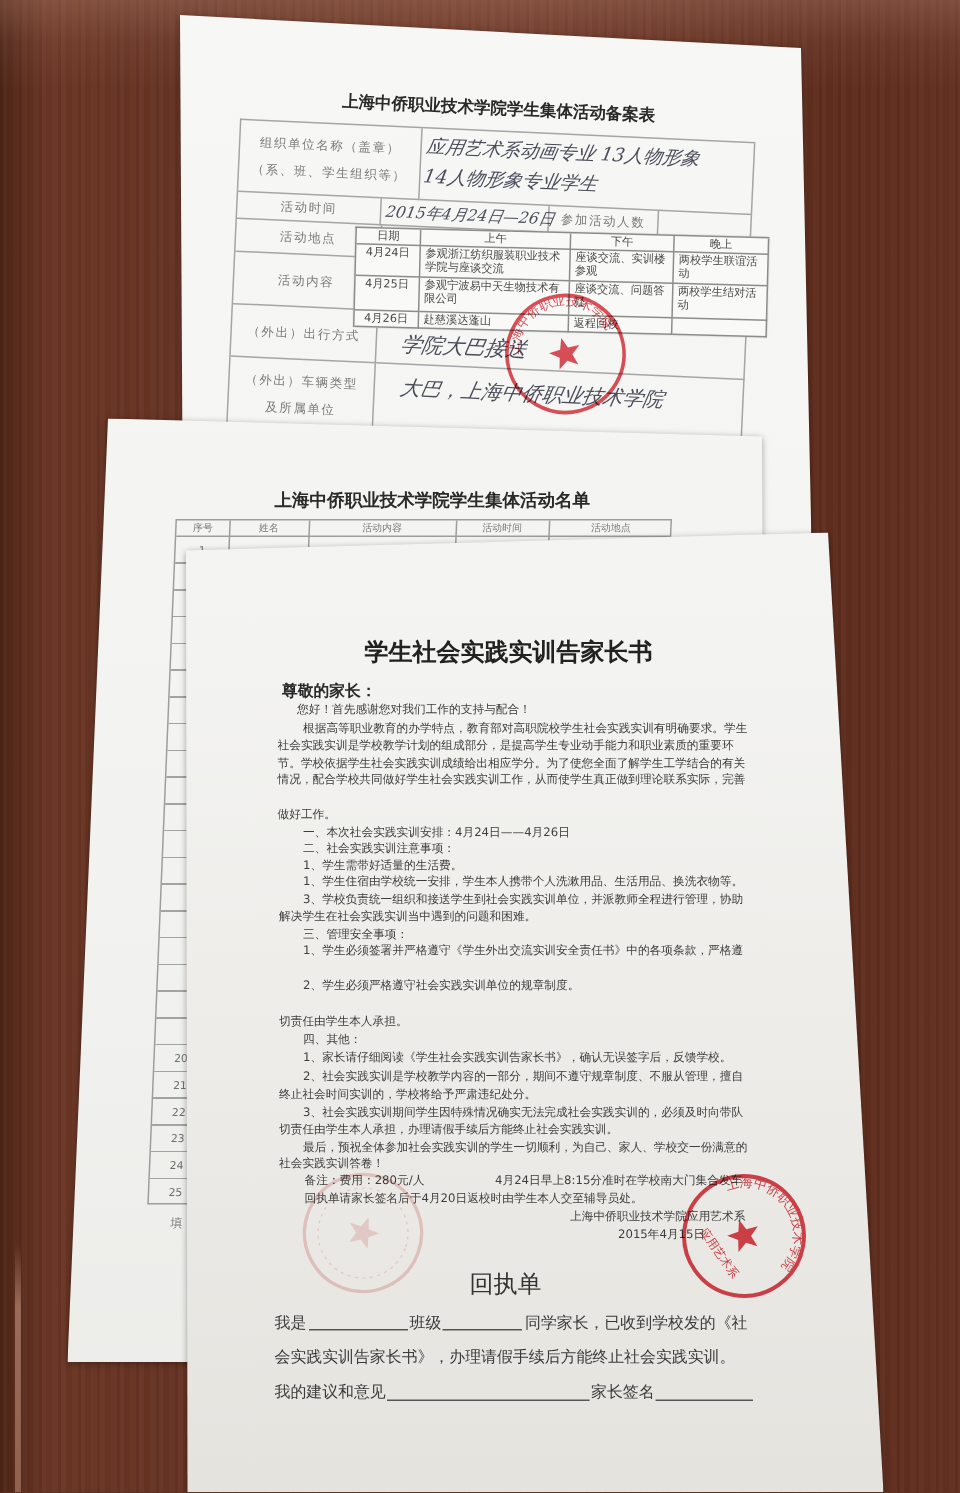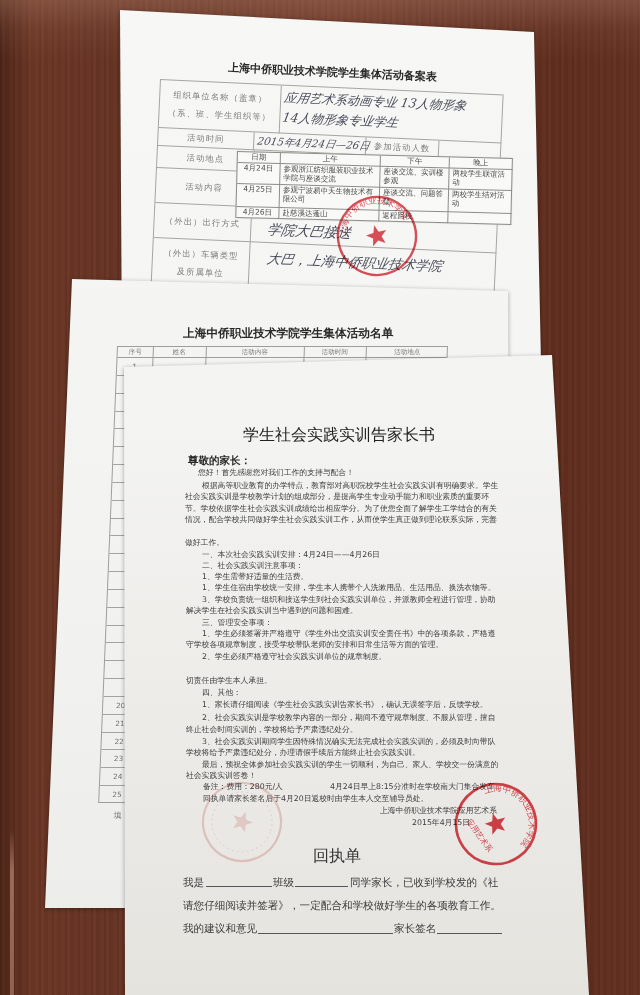--- a/index.html
+++ b/index.html
@@ -38,21 +38,21 @@
     box-sizing:border-box;border:1px solid #9d9d9d;}
   .p2-head{position:absolute;left:0;top:0;width:100%;height:11px;border-bottom:1px solid #9d9d9d;box-sizing:border-box;}
   .p2-hc{position:absolute;top:0;height:10px;font-size:6.6px;line-height:10px;color:#777;text-align:center;white-space:nowrap;}
   .p2-body{position:absolute;left:0;top:11px;width:100%;height:445px;
     background:repeating-linear-gradient(180deg,transparent 0 16.84px,#a3a3a3 16.84px 17.84px);}
   .p2-vl{position:absolute;top:0;width:0;height:100%;border-left:1px solid #9d9d9d;}
   .p2-num{position:absolute;left:0;width:35px;height:17.84px;font-size:7.2px;line-height:17.84px;text-align:center;color:#6f6f6f;}
   .p2-foot{position:absolute;left:15px;top:463px;font-size:8px;color:#777;}
 
   
-  .p3-title{position:absolute;left:243px;top:425px;font-family:"DejaVu Serif",serif;font-size:16px;font-weight:normal;color:#222;white-space:nowrap;text-align:right;}
+  .p3-title{position:absolute;left:243px;top:425px;font-family:"DejaVu Serif",serif;font-size:16px;font-weight:bold;color:#222;white-space:nowrap;text-align:right;}
   .p3-sal{position:absolute;left:188px;top:454px;font-size:10.5px;font-weight:bold;color:#2a2a2a;white-space:nowrap;}
   .l{position:absolute;font-size:7.8px;line-height:10px;color:#3d3d3d;white-space:nowrap;}
   .r-title{position:absolute;left:313px;top:846px;font-family:"DejaVu Serif",serif;font-size:16px;color:#333;white-space:nowrap;}
   .r{position:absolute;font-size:10.6px;line-height:12px;color:#3a3a3a;white-space:nowrap;}
   .ul{position:absolute;height:0;border-bottom:1px solid #555;}
 </style>
 </head>
 <body>
 
 <div id="scene">
@@ -187,29 +187,28 @@
       <div class="l" style="left:185px;top:515px">情况，配合学校共同做好学生社会实践实训工作，从而使学生真正做到理论联系实际，完善</div>
       <div class="l" style="left:185px;top:538px">做好工作。</div>
       <div class="l" style="left:202px;top:550px">一、本次社会实践实训安排：4月24日——4月26日</div>
       <div class="l" style="left:202px;top:561px">二、社会实践实训注意事项：</div>
       <div class="l" style="left:202px;top:572px">1、学生需带好适量的生活费。</div>
       <div class="l" style="left:202px;top:583px">1、学生住宿由学校统一安排，学生本人携带个人洗漱用品、生活用品、换洗衣物等。</div>
       <div class="l" style="left:202px;top:595px">3、学校负责统一组织和接送学生到社会实践实训单位，并派教师全程进行管理，协助</div>
       <div class="l" style="left:186px;top:606px">解决学生在社会实践实训当中遇到的问题和困难。</div>
       <div class="l" style="left:202px;top:618px">三、管理安全事项：</div>
       <div class="l" style="left:202px;top:629px">1、学生必须签署并严格遵守《学生外出交流实训安全责任书》中的各项条款，严格遵</div>
-      <div class="l" style="left:186px;top:640px">守学校各项规章制度，接受学校带队老师的安排和日常生活等方面的管理。</div>
       <div class="l" style="left:202px;top:652px">2、学生必须严格遵守社会实践实训单位的规章制度。</div>
       <div class="l" style="left:186px;top:676px">切责任由学生本人承担。</div>
       <div class="l" style="left:202px;top:688px">四、其他：</div>
       <div class="l" style="left:202px;top:700px">1、家长请仔细阅读《学生社会实践实训告家长书》，确认无误签字后，反馈学校。</div>
       <div class="l" style="left:202px;top:713px">2、社会实践实训是学校教学内容的一部分，期间不遵守规章制度、不服从管理，擅自</div>
       <div class="l" style="left:186px;top:725px">终止社会时间实训的，学校将给予严肃违纪处分。</div>
       <div class="l" style="left:202px;top:737px">3、社会实践实训期间学生因特殊情况确实无法完成社会实践实训的，必须及时向带队</div>
-      <div class="l" style="left:186px;top:748px">学校将给予严肃违纪处分，办理请假手续后方能终止社会实践实训。</div>
+      <div class="l" style="left:186px;top:748px">切责任由学生本人承担，办理请假手续后方能终止社会实践实训。</div>
       <div class="l" style="left:202px;top:760px">最后，预祝全体参加社会实践实训的学生一切顺利，为自己、家人、学校交一份满意的</div>
       <div class="l" style="left:186px;top:771px">社会实践实训答卷！</div>
 
       <div class="l" style="left:203px;top:782px">备注：费用：280元/人</div>
       <div class="l" style="left:330px;top:782px">4月24日早上8:15分准时在学校南大门集合发车</div>
       <div class="l" style="left:203px;top:794px">回执单请家长签名后于4月20日返校时由学生本人交至辅导员处。</div>
       <div class="l" style="left:380px;top:806px">上海中侨职业技术学院应用艺术系</div>
       <div class="l" style="left:412px;top:818px">2015年4月15日</div>
 
       <svg class="stamp" style="left:200px;top:780px;opacity:.45;transform:rotate(20deg)" width="84" height="84" viewBox="0 0 84 84">
@@ -227,20 +226,20 @@
         <polygon points="42,31 44.70,38.28 52.46,38.60 46.37,43.42 48.47,50.90 42,46.6 35.53,50.90 37.63,43.42 31.54,38.60 39.30,38.28" fill="#d9303a"></polygon>
         <text x="42" y="64" font-size="7.5" fill="#d9303a" text-anchor="middle" font-family="DejaVu Sans, sans-serif">应用艺术系</text>
       </svg>
 
       <div class="r-title">回执单</div>
       <div class="r" style="left:183px;top:876px">我是</div>
       <div class="ul" style="left:206px;top:886px;width:66px"></div>
       <div class="r" style="left:273px;top:876px">班级</div>
       <div class="ul" style="left:295px;top:886px;width:53px"></div>
       <div class="r" style="left:350px;top:876px">同学家长，已收到学校发的《社</div>
-      <div class="r" style="left:183px;top:899px">请您仔细阅读并签署》，一定配合和学校做好学生的各项教育工作。</div>
+      <div class="r" style="left:183px;top:899px">会实践实训告家长书》，办理请假手续后方能终止社会实践实训。</div>
       <div class="r" style="left:183px;top:922px">我的建议和意见</div>
       <div class="ul" style="left:258px;top:933px;width:135px"></div>
       <div class="r" style="left:394px;top:922px">家长签名</div>
       <div class="ul" style="left:437px;top:933px;width:65px"></div>
     </div>
   </div>
 </div>
 
 </body></html>

